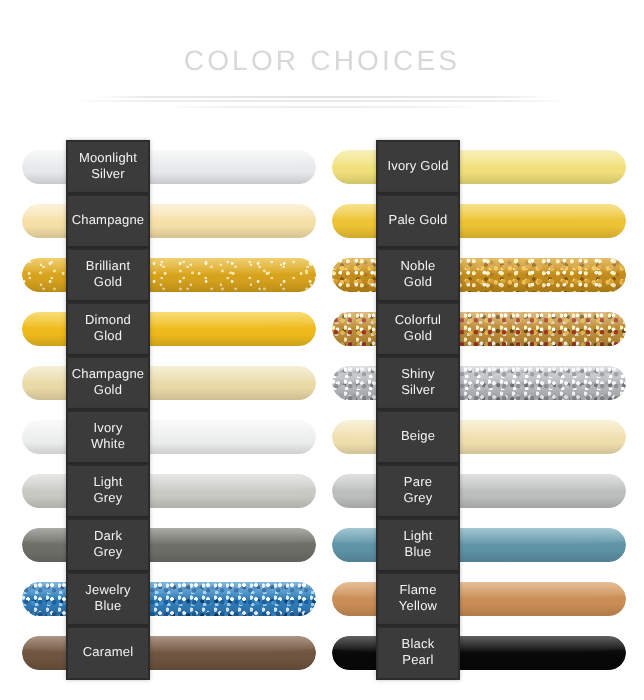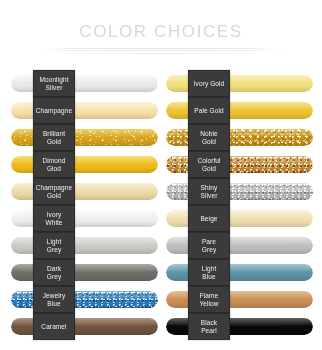--- a/index.html
+++ b/index.html
@@ -21,21 +21,21 @@
     top: 0; left: 0;
     width: 322px;
     height: 62px;
   }
   .page-title {
     position: absolute;
     top: 22px;
     left: 0;
     width: 322px;
     text-align: center;
-    font-size: 17px;
+    font-size: 14px;
     letter-spacing: 1.6px;
     color: #d8d8da;
     font-weight: 400;
     white-space: nowrap;
   }
   .divider-wrap {
     position: absolute;
     top: 48px;
     left: 0;
     width: 322px;

